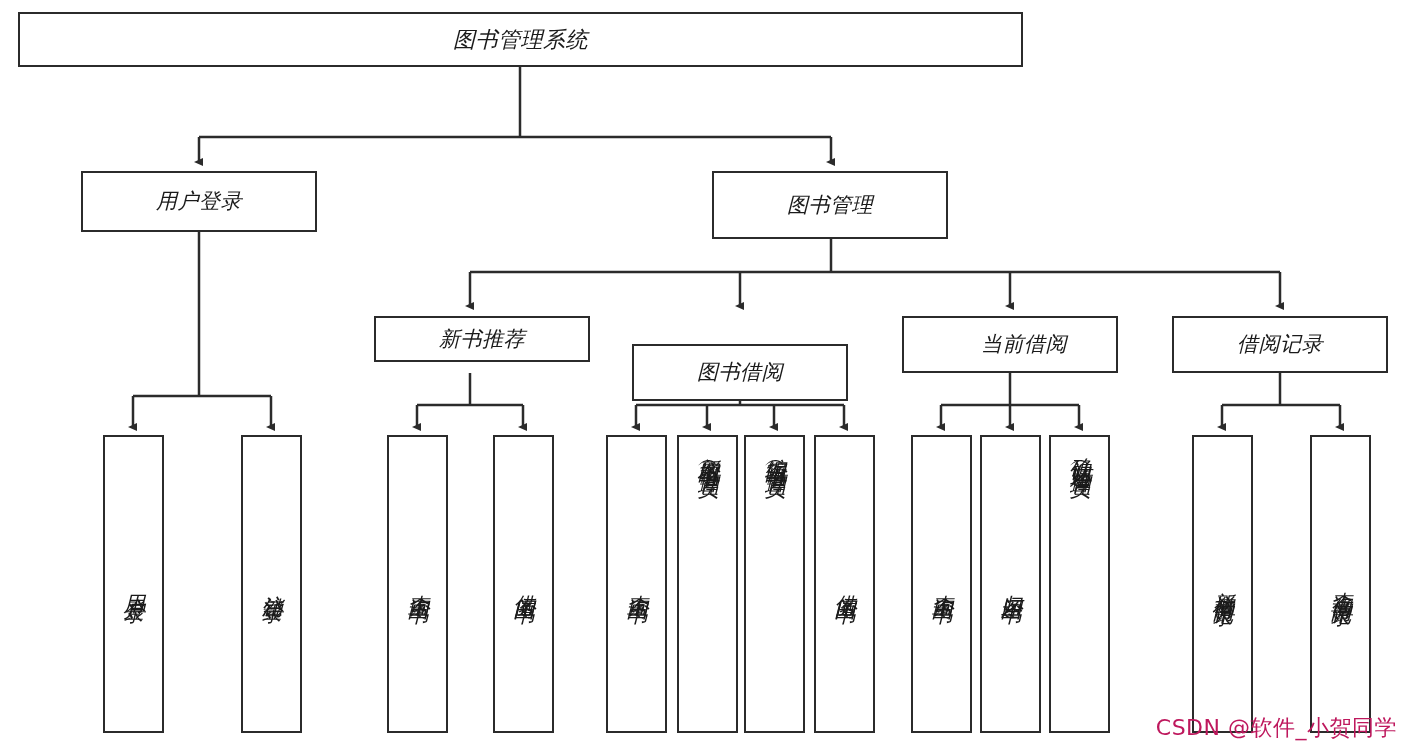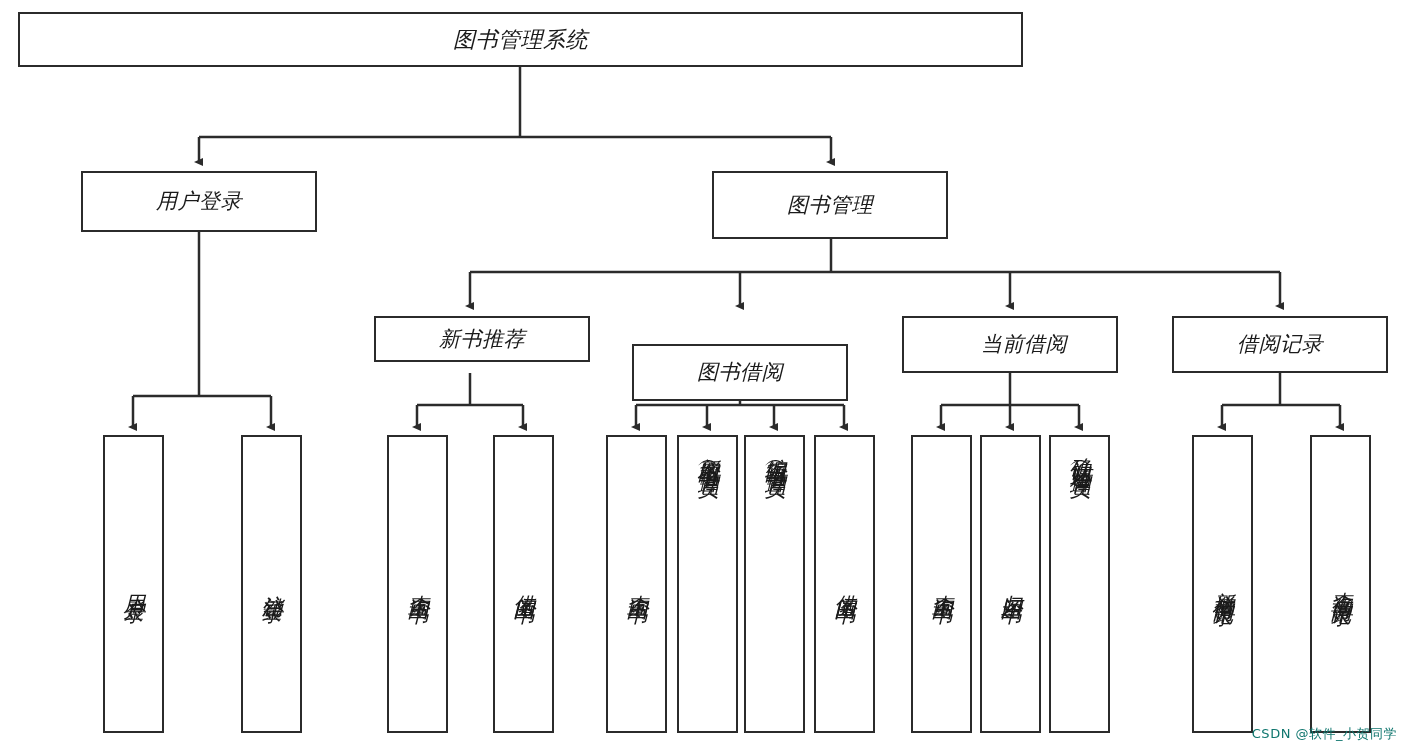--- a/index.html
+++ b/index.html
@@ -67,22 +67,22 @@
     white-space: nowrap;
   }
   .node.vert.centered {
     align-items: center;
     padding-top: 0;
   }
   #watermark {
     position: absolute;
     right: 8px;
     bottom: 4px;
-    font-size: 13px;
-    color: #0f766e;
+    font-size: 22px;
+    color: #be185d;
     letter-spacing: 0.5px;
     z-index: 5;
     white-space: nowrap;
   }
 </style>
 </head>
 <body>
 
 <div id="diagram-root">
 

